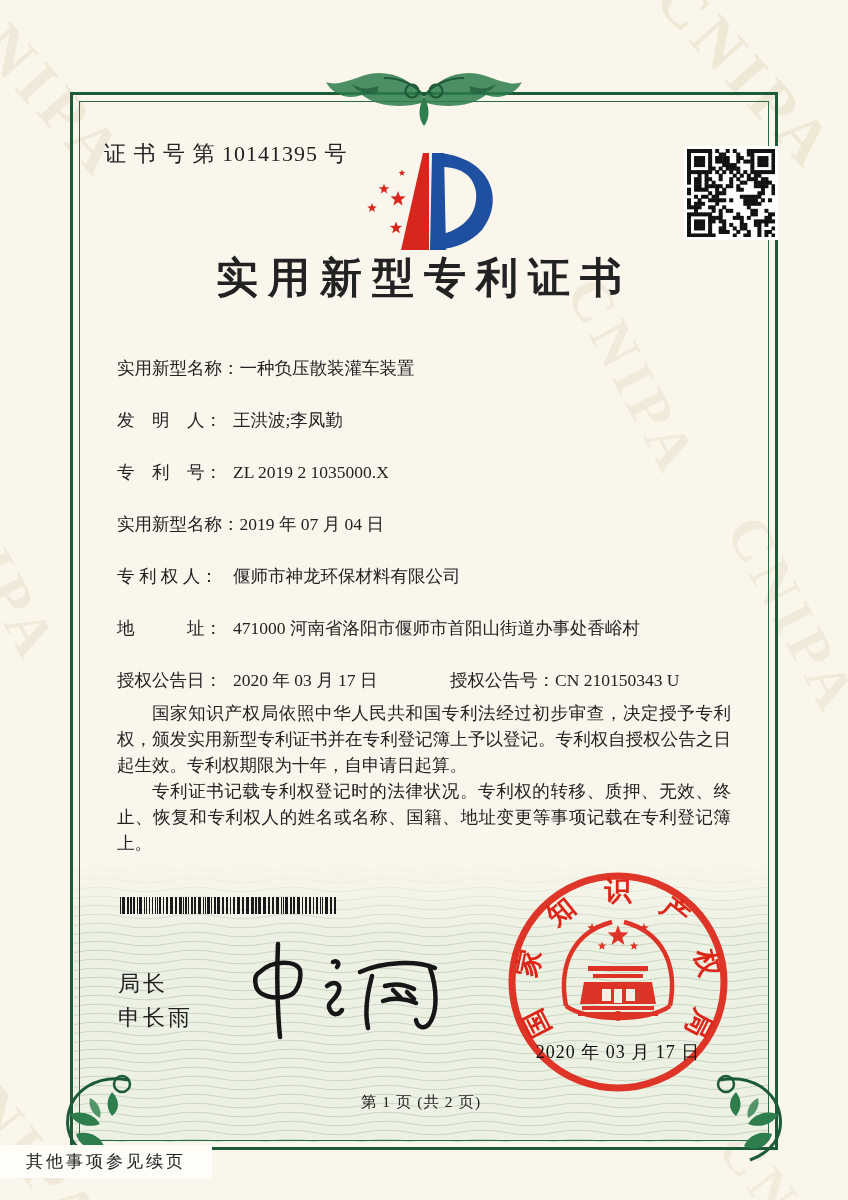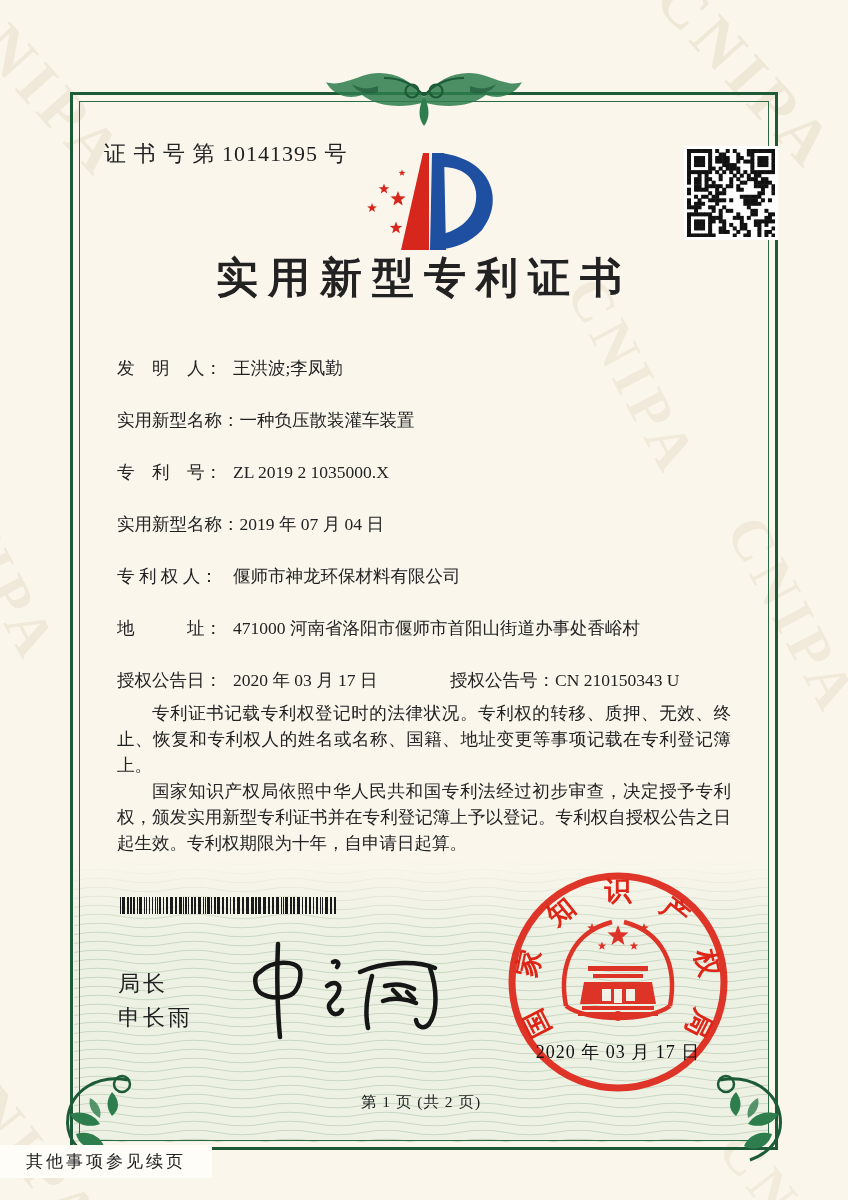--- a/index.html
+++ b/index.html
@@ -438,46 +438,46 @@
         <rect x="70.40" y="84.48" width="4" height="4" fill="#111"></rect>
         <rect x="77.44" y="84.48" width="4" height="4" fill="#111"></rect>
         <rect x="84.48" y="84.48" width="4" height="4" fill="#111"></rect>
       </svg>
   </div>
 
   <div class="title">实用新型专利证书</div>
 
   <div class="fields">
     <div class="frow">
+      <span class="flabel">实用新型名称：</span><span>一种负压散装灌车装置</span>
+    </div>
+    <div class="frow">
       <span class="flabel">发　明　人：</span><span>王洪波;李凤勤</span>
-    </div>
-    <div class="frow">
-      <span class="flabel">实用新型名称：</span><span>一种负压散装灌车装置</span>
     </div>
     <div class="frow">
       <span class="flabel">专　利　号：</span><span>ZL 2019 2 1035000.X</span>
     </div>
     <div class="frow">
       <span class="flabel">实用新型名称：</span><span>2019 年 07 月 04 日</span>
     </div>
     <div class="frow">
       <span class="flabel">专 利 权 人：</span><span>偃师市神龙环保材料有限公司</span>
     </div>
     <div class="frow">
       <span class="flabel">地　　　址：</span><span>471000 河南省洛阳市偃师市首阳山街道办事处香峪村</span>
     </div>
     <div class="frow">
       <span><span class="flabel">授权公告日：</span><span>2020 年 03 月 17 日</span></span>
       <span class="grant-no"><span>授权公告号：</span><span>CN 210150343 U</span></span>
     </div>
   </div>
 
   <div class="paras">
+    <p>国家知识产权局依照中华人民共和国专利法经过初步审查，决定授予专利权，颁发实用新型专利证书并在专利登记簿上予以登记。专利权自授权公告之日起生效。专利权期限为十年，自申请日起算。</p>
     <p>专利证书记载专利权登记时的法律状况。专利权的转移、质押、无效、终止、恢复和专利权人的姓名或名称、国籍、地址变更等事项记载在专利登记簿上。</p>
-    <p>国家知识产权局依照中华人民共和国专利法经过初步审查，决定授予专利权，颁发实用新型专利证书并在专利登记簿上予以登记。专利权自授权公告之日起生效。专利权期限为十年，自申请日起算。</p>
   </div>
 
   <div class="barcode" id="barcode"><span class="bar" style="width: 1px; margin-right: 1px;"></span><span class="bar" style="width: 3px; margin-right: 2px;"></span><span class="bar" style="width: 2px; margin-right: 1px;"></span><span class="bar" style="width: 2px; margin-right: 1px;"></span><span class="bar" style="width: 2px; margin-right: 2px;"></span><span class="bar" style="width: 1px; margin-right: 1px;"></span><span class="bar" style="width: 3px; margin-right: 2px;"></span><span class="bar" style="width: 1px; margin-right: 1px;"></span><span class="bar" style="width: 1px; margin-right: 2px;"></span><span class="bar" style="width: 1px; margin-right: 2px;"></span><span class="bar" style="width: 1px; margin-right: 2px;"></span><span class="bar" style="width: 1px; margin-right: 1px;"></span><span class="bar" style="width: 1px; margin-right: 1px;"></span><span class="bar" style="width: 2px; margin-right: 2px;"></span><span class="bar" style="width: 1px; margin-right: 2px;"></span><span class="bar" style="width: 2px; margin-right: 2px;"></span><span class="bar" style="width: 3px; margin-right: 2px;"></span><span class="bar" style="width: 2px; margin-right: 2px;"></span><span class="bar" style="width: 3px; margin-right: 1px;"></span><span class="bar" style="width: 1px; margin-right: 1px;"></span><span class="bar" style="width: 2px; margin-right: 1px;"></span><span class="bar" style="width: 1px; margin-right: 2px;"></span><span class="bar" style="width: 2px; margin-right: 1px;"></span><span class="bar" style="width: 2px; margin-right: 2px;"></span><span class="bar" style="width: 3px; margin-right: 2px;"></span><span class="bar" style="width: 1px; margin-right: 1px;"></span><span class="bar" style="width: 1px; margin-right: 1px;"></span><span class="bar" style="width: 3px; margin-right: 1px;"></span><span class="bar" style="width: 1px; margin-right: 2px;"></span><span class="bar" style="width: 2px; margin-right: 1px;"></span><span class="bar" style="width: 3px; margin-right: 2px;"></span><span class="bar" style="width: 2px; margin-right: 2px;"></span><span class="bar" style="width: 2px; margin-right: 2px;"></span><span class="bar" style="width: 1px; margin-right: 2px;"></span><span class="bar" style="width: 2px; margin-right: 2px;"></span><span class="bar" style="width: 3px; margin-right: 2px;"></span><span class="bar" style="width: 2px; margin-right: 2px;"></span><span class="bar" style="width: 3px; margin-right: 2px;"></span><span class="bar" style="width: 3px; margin-right: 1px;"></span><span class="bar" style="width: 2px; margin-right: 1px;"></span><span class="bar" style="width: 3px; margin-right: 2px;"></span><span class="bar" style="width: 3px; margin-right: 2px;"></span><span class="bar" style="width: 2px; margin-right: 2px;"></span><span class="bar" style="width: 2px; margin-right: 2px;"></span><span class="bar" style="width: 3px; margin-right: 2px;"></span><span class="bar" style="width: 1px; margin-right: 1px;"></span><span class="bar" style="width: 1px; margin-right: 1px;"></span><span class="bar" style="width: 3px; margin-right: 2px;"></span><span class="bar" style="width: 2px; margin-right: 1px;"></span><span class="bar" style="width: 2px; margin-right: 2px;"></span><span class="bar" style="width: 3px; margin-right: 2px;"></span><span class="bar" style="width: 1px; margin-right: 2px;"></span><span class="bar" style="width: 2px; margin-right: 2px;"></span><span class="bar" style="width: 2px; margin-right: 2px;"></span><span class="bar" style="width: 1px; margin-right: 2px;"></span><span class="bar" style="width: 2px; margin-right: 2px;"></span><span class="bar" style="width: 1px; margin-right: 1px;"></span><span class="bar" style="width: 1px; margin-right: 2px;"></span><span class="bar" style="width: 3px; margin-right: 2px;"></span><span class="bar" style="width: 2px; margin-right: 2px;"></span><span class="bar" style="width: 2px; margin-right: 2px;"></span></div>
 
   <div class="officer">
     <div>局长</div>
     <div>申长雨</div>
   </div>
 
   <svg class="sig" width="220" height="105" viewBox="0 0 220 105">

